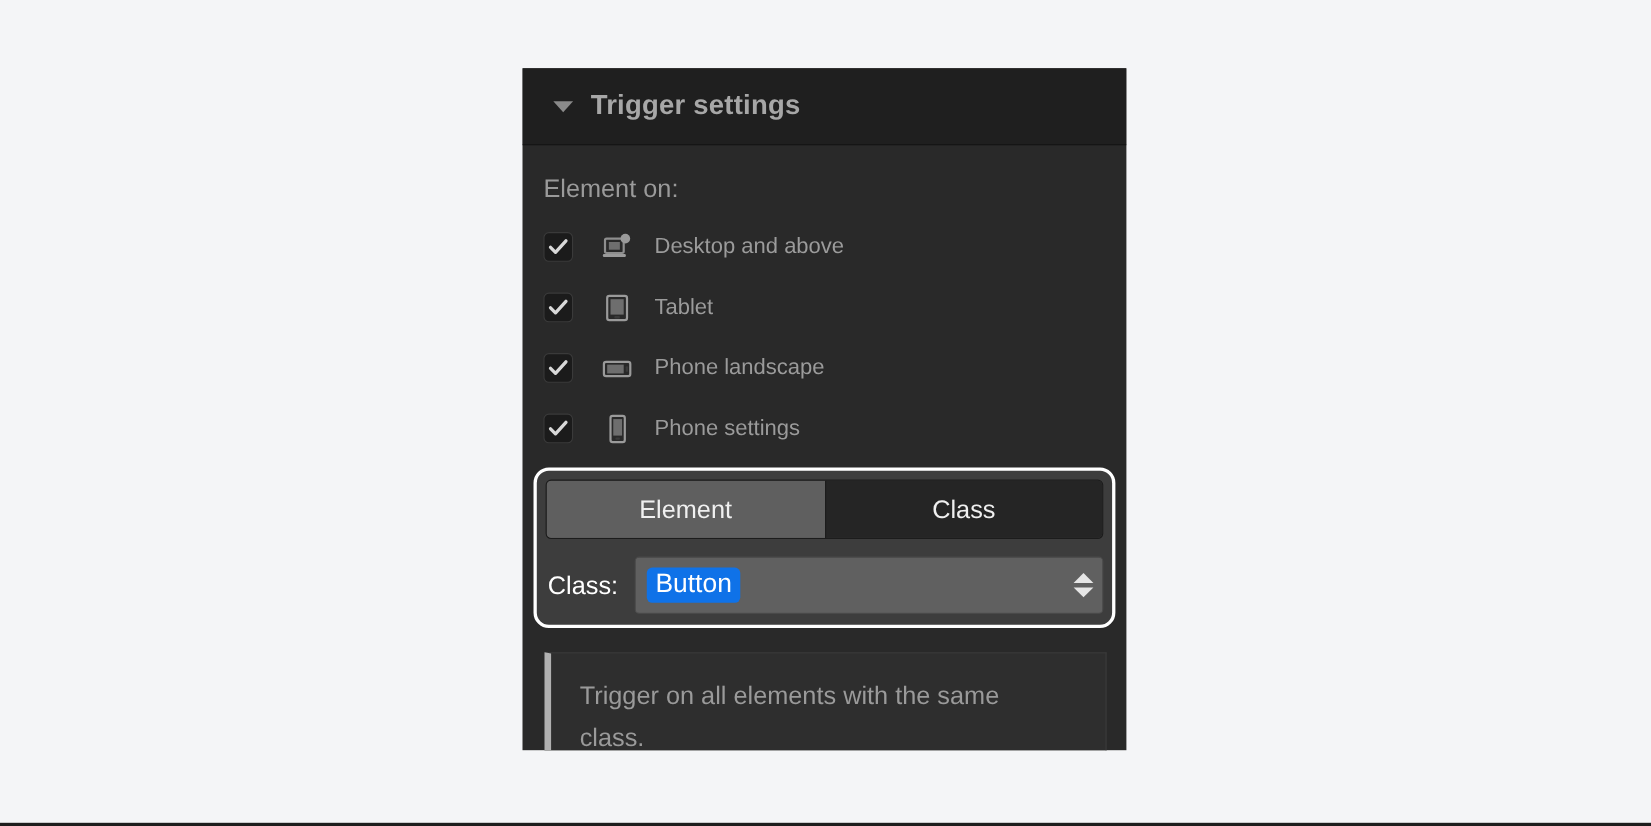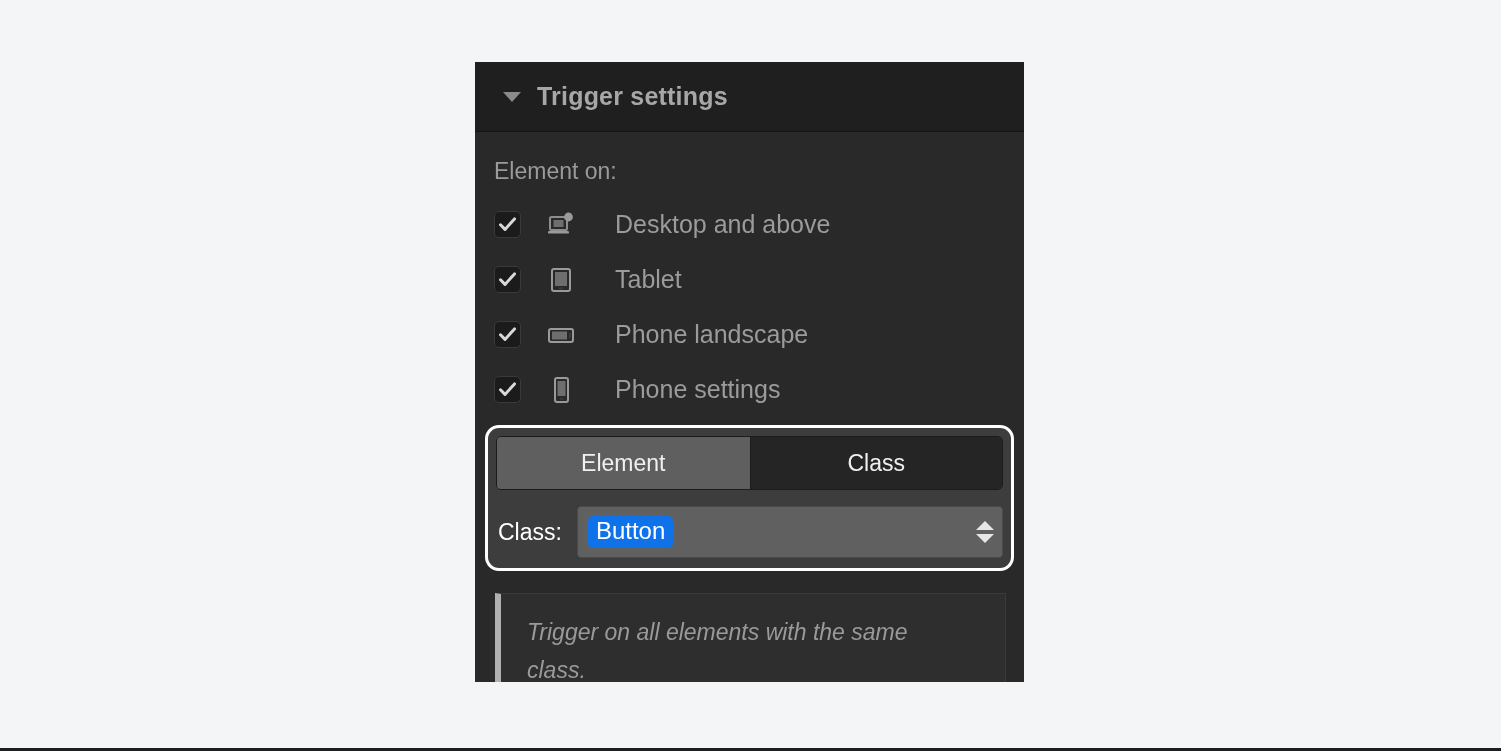--- a/index.html
+++ b/index.html
@@ -100,22 +100,21 @@
     margin-left: 26px;
     margin-right: 20px;
     flex: 0 0 auto;
     display: flex;
     align-items: center;
     justify-content: center;
   }
   .device-icon svg { display: block; }
   .check-label {
     color: #9b9b9b;
-    font-size: 25px;
-    margin-left: 20px;
+    font-size: 20px;
   }
 
   
   .focus-group {
     margin: 8px 10px 0 10px;
     border: 3px solid #ffffff;
     border-radius: 14px;
     background: #3d3d3d;
     padding: 8px 8px 10px 8px;
     box-sizing: border-box;
@@ -202,21 +201,20 @@
 
   
   .help-box {
     margin: 22px 18px 0 20px;
     background: #2e2e2e;
     border: 1px solid #3a3a3a;
     border-left: 6px solid #b0b0b0;
     box-sizing: border-box;
     padding: 20px 22px 22px 26px;
     min-height: 96px;
-    font-style: italic;
   }
   .help-text {
     color: #9a9a9a;
     font-size: 23px;
     line-height: 1.65;
     max-width: 430px;
   }
 </style>
 </head>
 <body>

